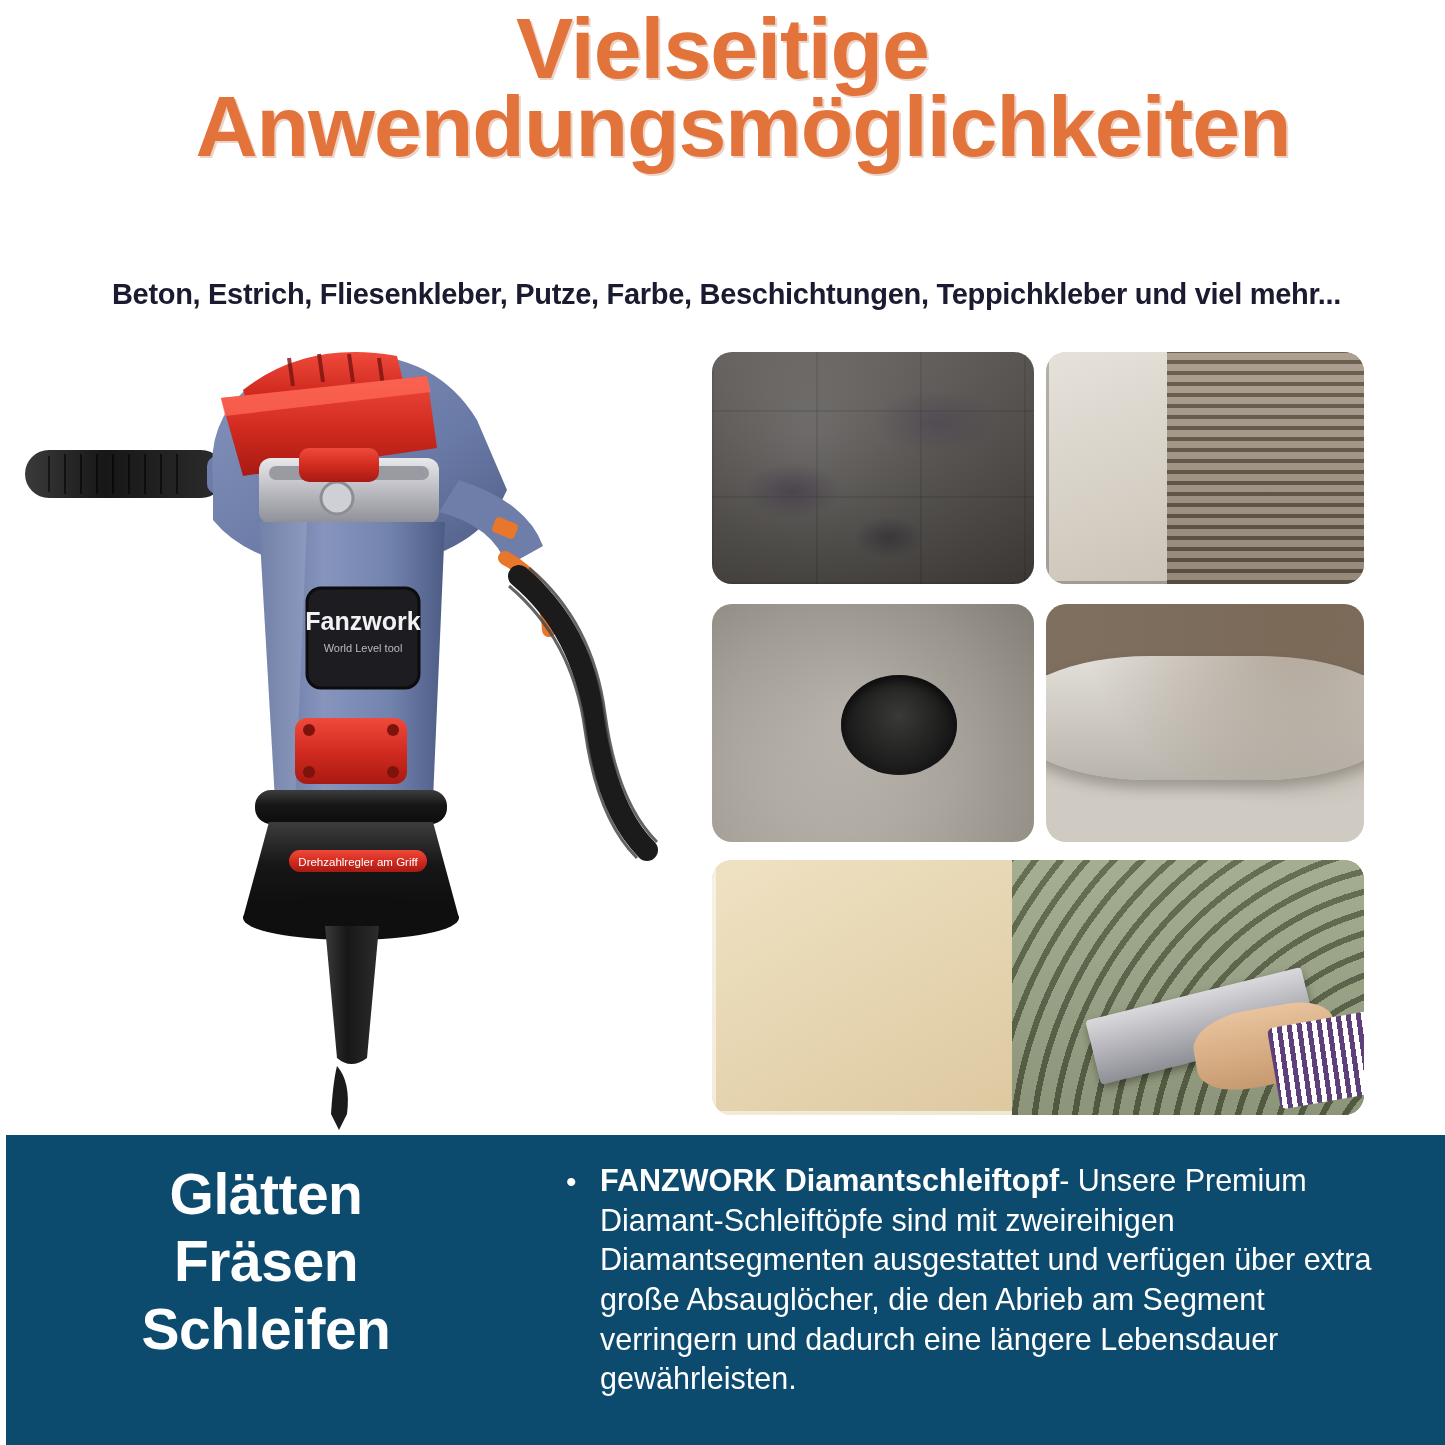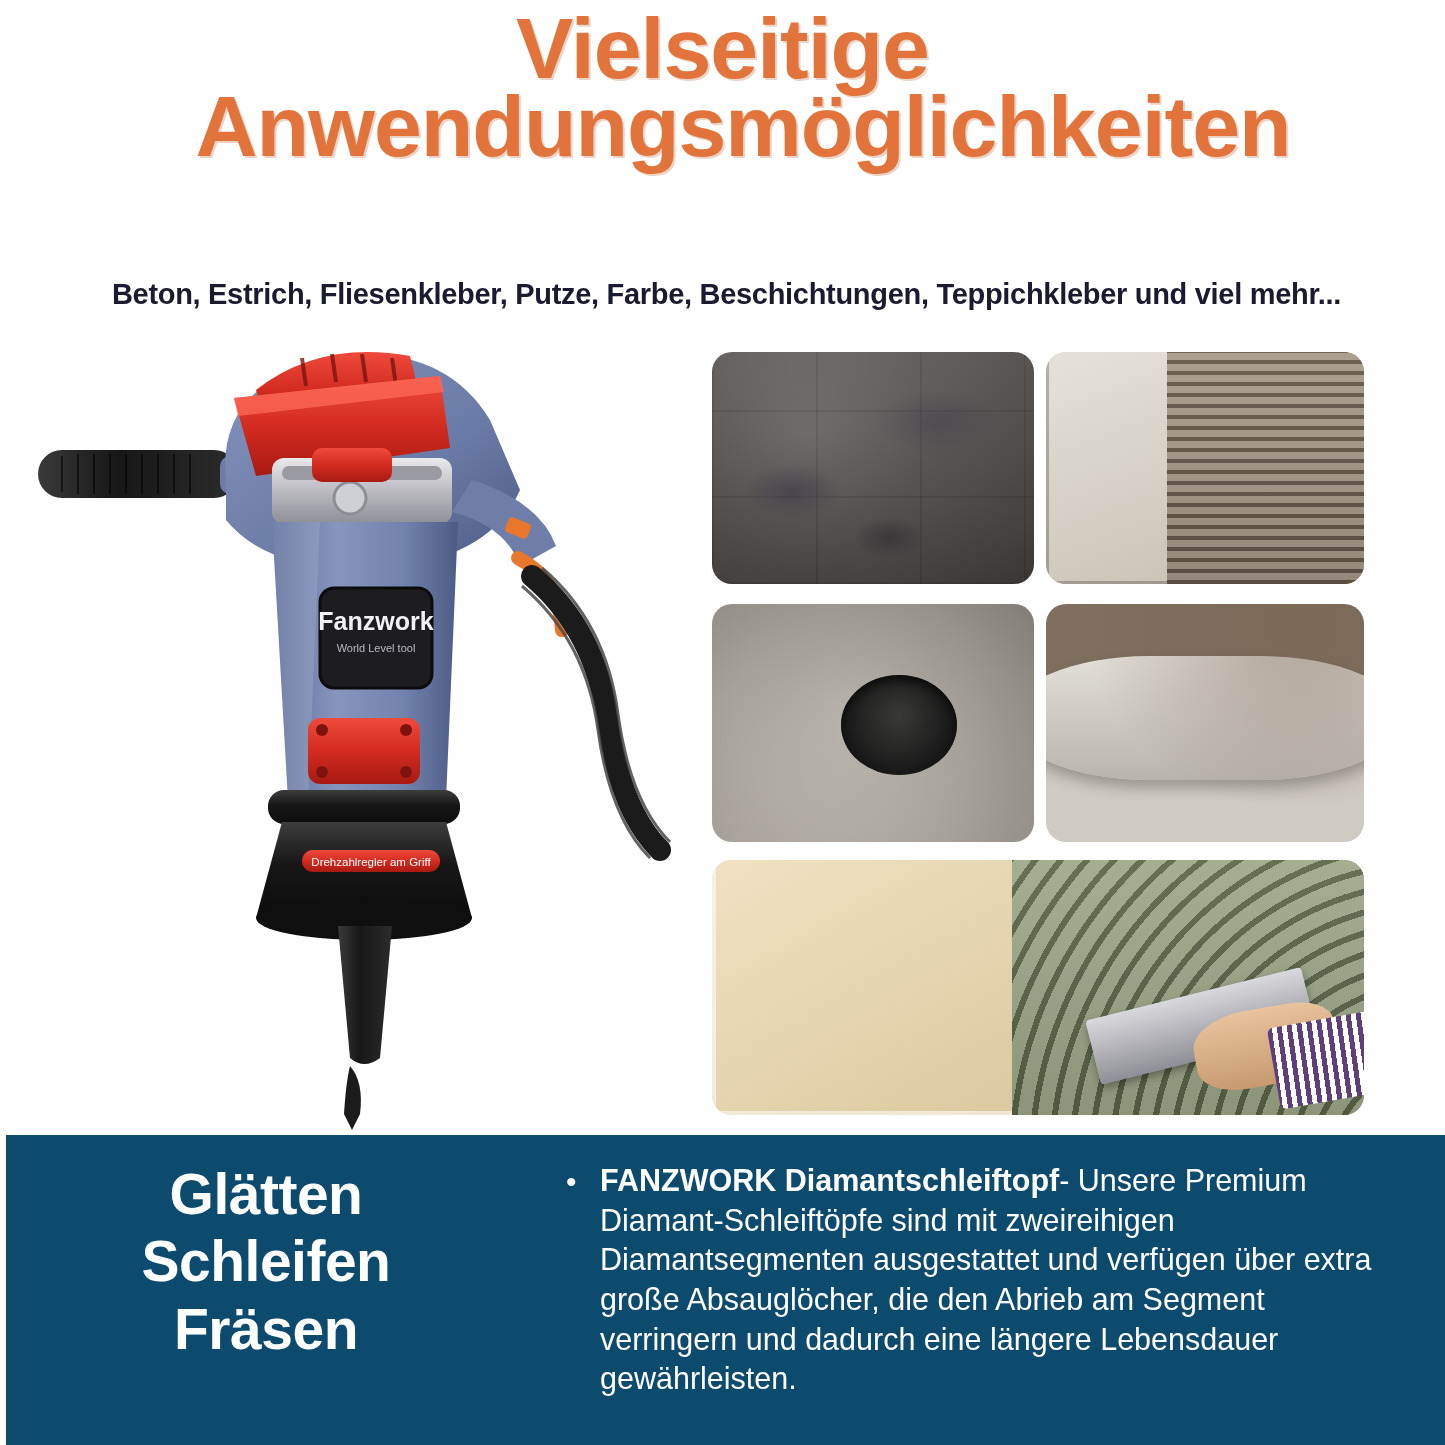--- a/index.html
+++ b/index.html
@@ -49,21 +49,21 @@
     text-align: center;
     color: #1a1a30;
     font-size: 29px;
     font-weight: bold;
     letter-spacing: -0.3px;
   }
 
   
   .product {
     position: absolute;
-    left: 20px;
+    left: 7px;
     top: 330px;
     width: 670px;
     height: 800px;
   }
   .svgwrap { width: 100%; height: 100%; display: block; }
 
   
   .collage {
     position: absolute;
     left: 712px;
@@ -366,22 +366,22 @@
       <div class="inner p5"></div>
       <div class="trowel"></div>
       <div class="hand"></div>
       <div class="sleeve"></div>
     </div>
   </div>
 
   <div class="band">
     <div class="band-left">
       <span>Glätten</span>
+      <span>Fräsen</span>
       <span>Schleifen</span>
-      <span>Fräsen</span>
     </div>
     <div class="band-right">
       <div class="bullet-row">
         <div class="bullet-dot">•</div>
         <div class="bullet-text">
           <b>FANZWORK Diamantschleiftopf</b><span>- Unsere Premium Diamant-Schleiftöpfe sind mit zweireihigen Diamantsegmenten ausgestattet und verfügen über extra große Absauglöcher, die den Abrieb am Segment verringern und dadurch eine längere Lebensdauer gewährleisten.</span>
         </div>
       </div>
     </div>
   </div>

